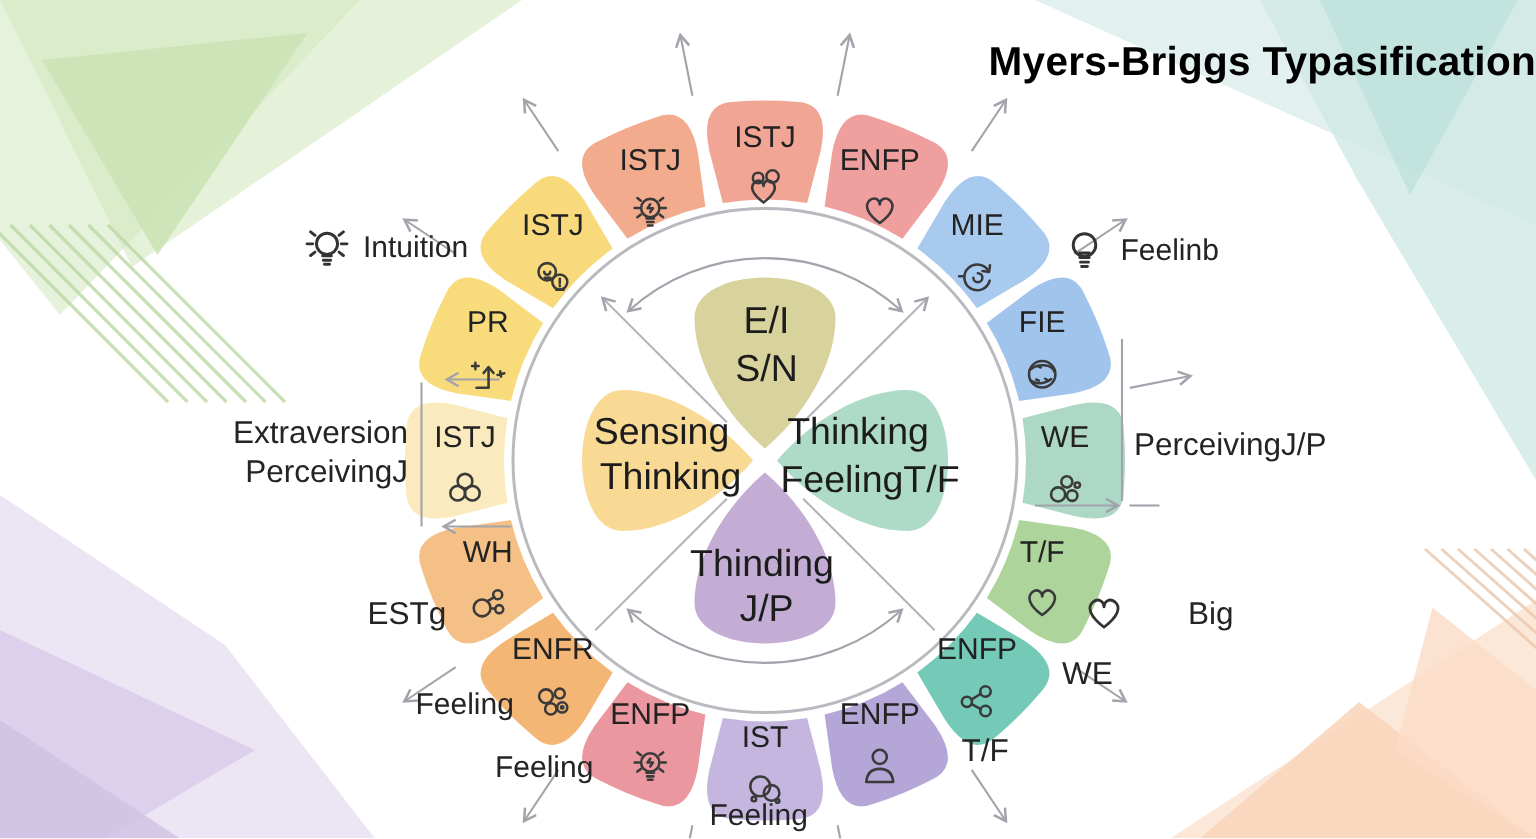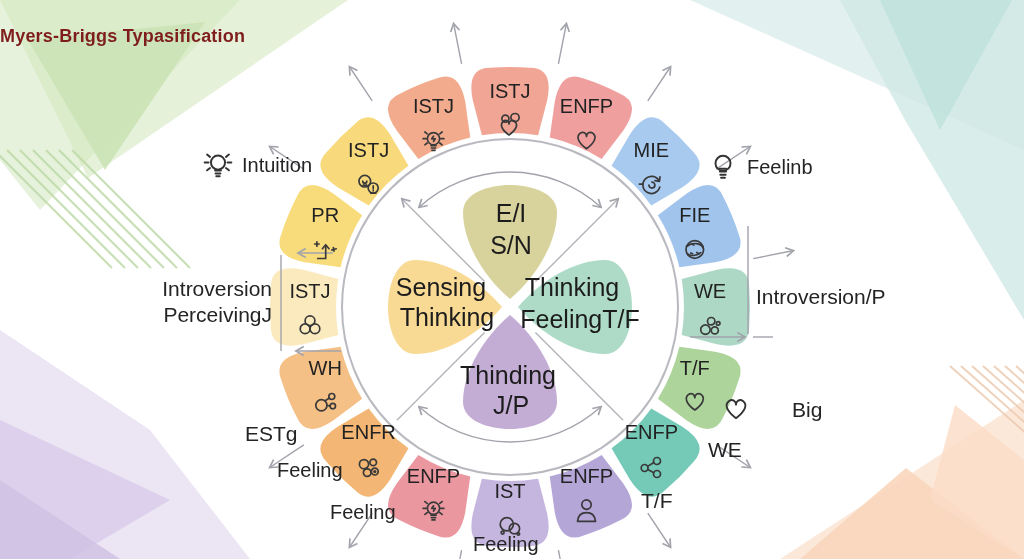--- a/index.html
+++ b/index.html
@@ -1,21 +1,21 @@
 <!DOCTYPE html>
 <html><head>
 <meta charset="utf-8">
 <style>
   html,body{margin:0;padding:0;background:#ffffff;}
   #stage{position:relative;width:1024px;height:559px;overflow:hidden;background:#ffffff;
          font-family:"Liberation Sans",sans-serif;}
   #scene{position:absolute;left:0;top:0;}
   svg text{font-family:"Liberation Sans",sans-serif;}
-  .title{position:absolute;left:0;top:26px;width:100%;text-align:left;
-         font-size:18px;font-weight:600;color:#7f1d1d;letter-spacing:.2px;}
+  .title{position:absolute;left:0;top:26px;width:100%;text-align:right;
+         font-size:27px;font-weight:600;color:#000000;letter-spacing:.2px;}
   .lbl{position:absolute;color:#242424;font-size:20px;white-space:nowrap;
        display:flex;align-items:center;gap:7px;}
   .lbl.big-font{font-size:21px;}
   .lbl .licon{flex:0 0 auto;}
   .two-line{line-height:1.25;}
   .right-al{text-align:right;}
 </style>
 </head>
 <body>
 <div id="stage">
@@ -279,29 +279,29 @@
     <g stroke="#333" stroke-width="1.6" fill="none" stroke-linecap="round">
       <circle cx="0" cy="-2" r="5.8"></circle>
           <path d="M-2.4,4.6 h4.8 M-2,7 h4 M-1.4,9.2 h2.8"></path>
       <path d="M-11,-2 h3.2 M7.8,-2 h3.2 M-9,-8.6 l2.4,1.9 M6.6,-6.7 l2.4,-1.9 M-9,4.4 l2.4,-1.9 M6.6,2.5 l2.4,1.9"></path>
     </g>
   </svg>
   <span>Intuition</span>
 </div>
 
 <div class="lbl big-font two-line right-al" style="left:150px;top:276px;display:block;width:122px;">
-  <div>Introversion</div>
+  <div>Extraversion</div>
   <div>PerceivingJ</div>
 </div>
 
 <div class="lbl big-font two-line" style="left:756px;top:284px;display:block;">
-  <div>Introversion/P</div>
-</div>
-
-<div class="lbl big-font" style="left:245px;top:422px;text-align:center;">
+  <div>PerceivingJ/P</div>
+</div>
+
+<div class="lbl big-font" style="left:245px;top:398px;text-align:center;">
   <span>ESTg</span>
 </div>
 
 <div class="lbl" style="left:277px;top:459px;">
   <span>Feeling</span>
 </div>
 
 <div class="lbl" style="left:330px;top:501px;">
   <span>Feeling</span>
 </div>

